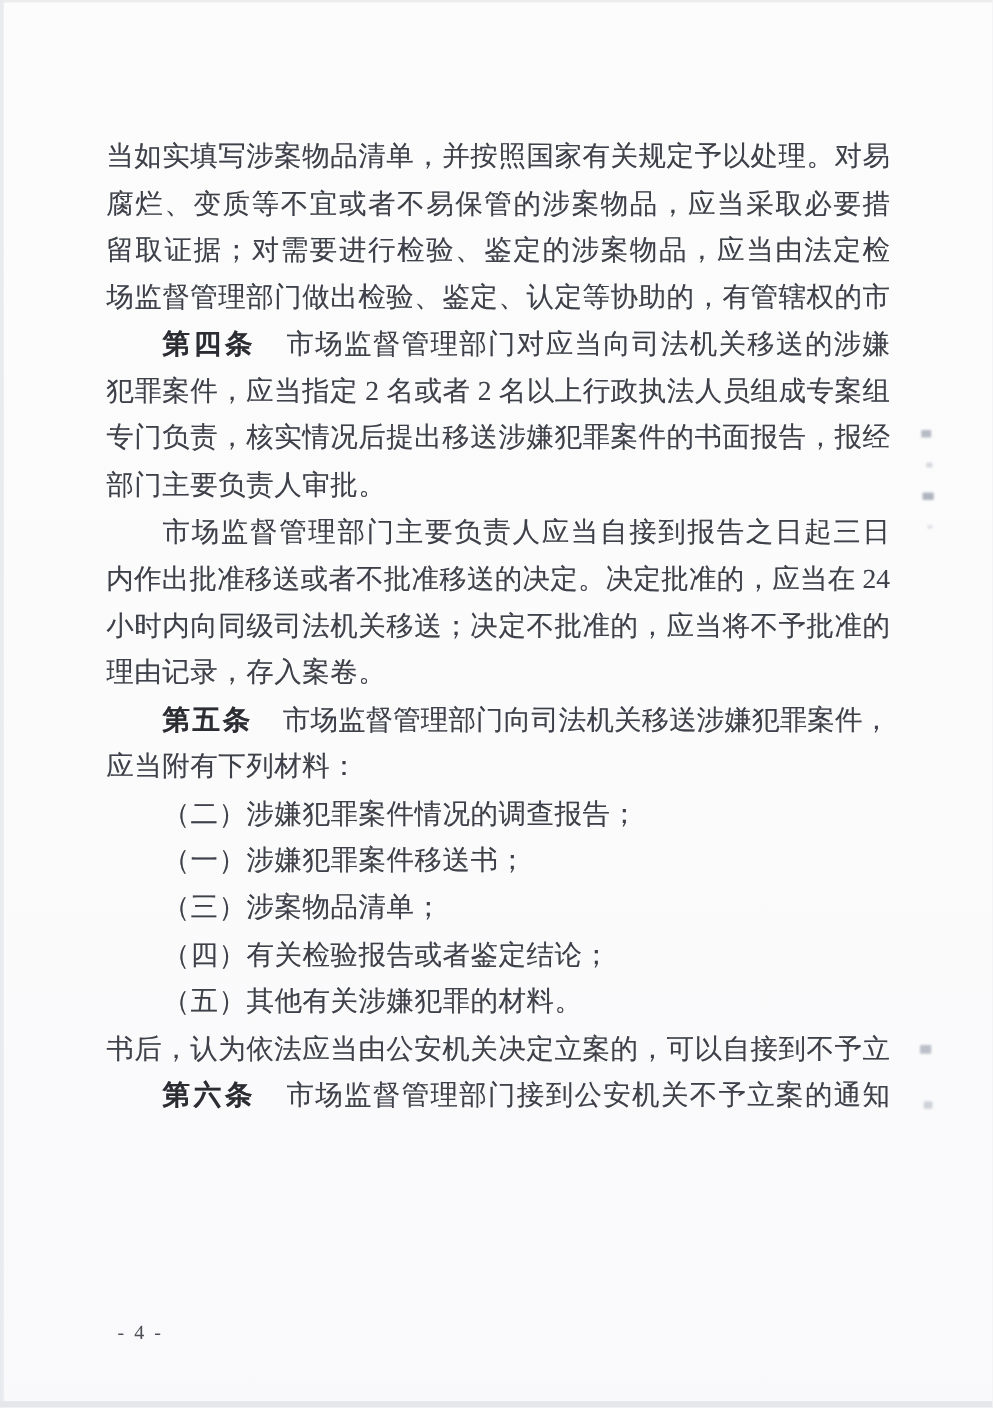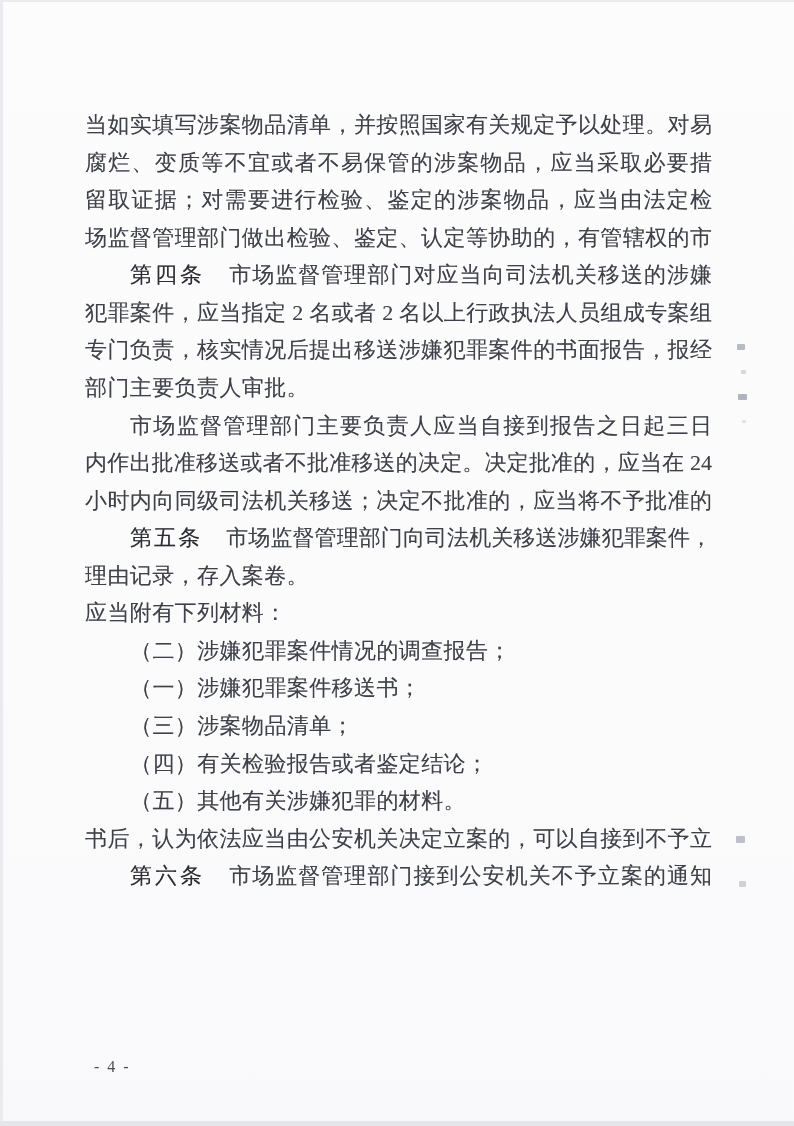--- a/index.html
+++ b/index.html
@@ -36,21 +36,21 @@
   }
   .line.justify {
     white-space: normal;
     letter-spacing: 0;
     text-align: justify;
     text-align-last: justify;
   }
   .line.indent { text-indent: 45px; }
   .article-no {
     font-family: "Liberation Sans", "DejaVu Sans", sans-serif;
-    font-weight: 400;
+    font-weight: 700;
     color: #2b2d33;
     letter-spacing: 2px;
     margin-right: 24px;
     text-shadow: 0 0 0.5px rgba(43,45,51,0.4);
   }
   .page-footer {
     position: absolute;
     left: 94px; top: 1055px;
     font-size: 16px;
     line-height: 24px;
@@ -79,22 +79,22 @@
       <div class="line justify"><span>腐烂、变质等不宜或者不易保管的涉案物品，应当采取必要措施，</span></div>
       <div class="line justify"><span>留取证据；对需要进行检验、鉴定的涉案物品，应当由法定检验、</span></div>
       <div class="line justify"><span>场监督管理部门做出检验、鉴定、认定等协助的，有管辖权的市</span></div>
       <div class="line justify indent"><span class="article-no">第四条</span><span>市场监督管理部门对应当向司法机关移送的涉嫌</span></div>
       <div class="line justify"><span>犯罪案件，应当指定 2 名或者 2 名以上行政执法人员组成专案组</span></div>
       <div class="line justify"><span>专门负责，核实情况后提出移送涉嫌犯罪案件的书面报告，报经</span></div>
       <div class="line"><span>部门主要负责人审批。</span></div>
       <div class="line justify indent"><span>市场监督管理部门主要负责人应当自接到报告之日起三日</span></div>
       <div class="line justify"><span>内作出批准移送或者不批准移送的决定。决定批准的，应当在 24</span></div>
       <div class="line justify"><span>小时内向同级司法机关移送；决定不批准的，应当将不予批准的</span></div>
+      <div class="line"><span>理由记录，存入案卷。</span></div>
       <div class="line justify indent"><span class="article-no">第五条</span><span>市场监督管理部门向司法机关移送涉嫌犯罪案件，</span></div>
-      <div class="line"><span>理由记录，存入案卷。</span></div>
       <div class="line"><span>应当附有下列材料：</span></div>
       <div class="line indent"><span>（二）涉嫌犯罪案件情况的调查报告；</span></div>
       <div class="line indent"><span>（一）涉嫌犯罪案件移送书；</span></div>
       <div class="line indent"><span>（三）涉案物品清单；</span></div>
       <div class="line indent"><span>（四）有关检验报告或者鉴定结论；</span></div>
       <div class="line indent"><span>（五）其他有关涉嫌犯罪的材料。</span></div>
       <div class="line justify"><span>书后，认为依法应当由公安机关决定立案的，可以自接到不予立</span></div>
       <div class="line justify indent"><span class="article-no">第六条</span><span>市场监督管理部门接到公安机关不予立案的通知</span></div>
     </div>
 

